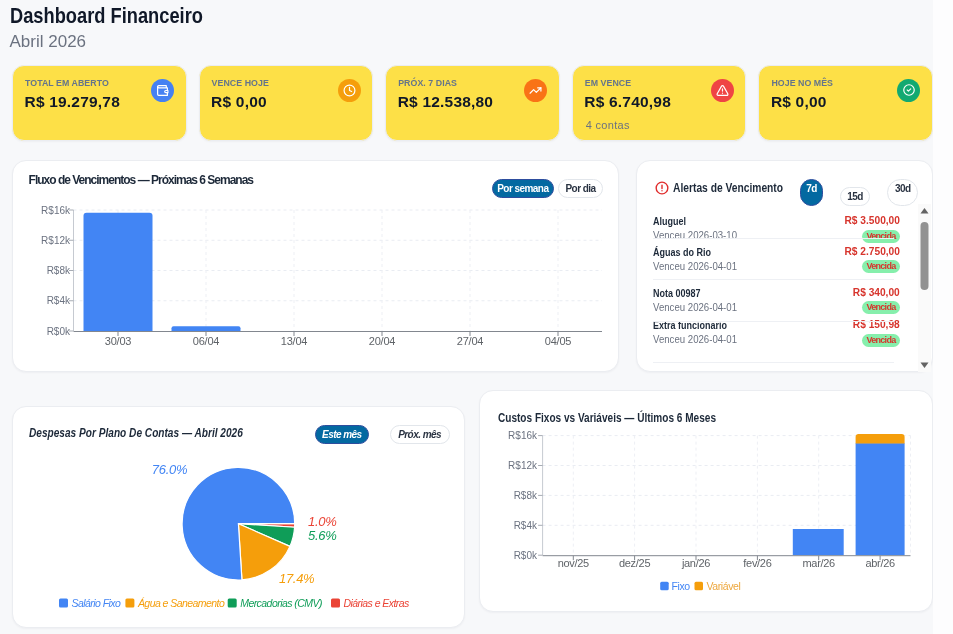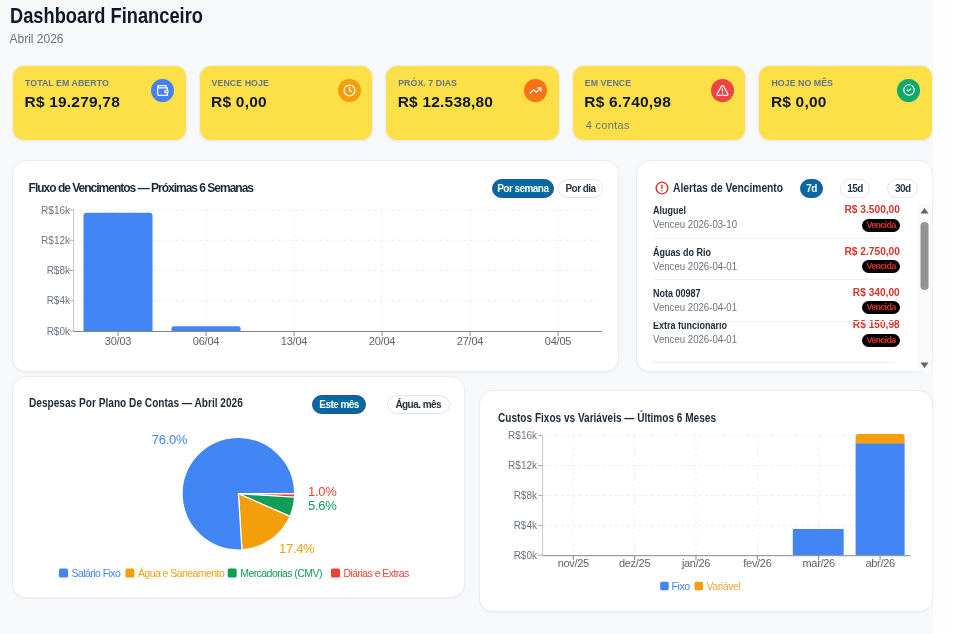--- a/index.html
+++ b/index.html
@@ -1,37 +1,37 @@
 <!DOCTYPE html>
 <html lang="pt-BR"><head>
 <meta charset="utf-8">
 <title>Dashboard Financeiro</title>
 <style>
 * { margin:0; padding:0; box-sizing:border-box; }
 html,body { width:953px; height:634px; overflow:hidden; }
 body { font-family:"Liberation Sans", sans-serif; background:#f7f8fa; position:relative; }
 .rightstrip { position:absolute; left:933px; top:0; width:20px; height:634px; background:#fdfdfe; z-index:5; }
 h1 { position:absolute; left:10px; top:3.5px; font-size:21.5px; font-weight:700; color:#101828; white-space:nowrap; transform:scaleX(0.85); transform-origin:0 50%; }
-.sub { position:absolute; left:9.5px; top:31.5px; font-size:12px; color:#6b7280; }
+.sub { position:absolute; left:9.5px; top:31.5px; font-size:17px; color:#6b7280; }
 .card { position:absolute; top:65px; height:76px; width:174.6px; background:#fde047; border:1px solid #ebedf1; border-radius:12px; box-shadow:0 1px 2px rgba(16,24,40,.04); }
 .card .lbl { position:absolute; left:12px; top:11.5px; font-size:8.8px; font-weight:700; letter-spacing:0.05px; color:#64748b; }
 .card .val { position:absolute; left:11.5px; top:27px; font-size:15.5px; font-weight:700; color:#101828; letter-spacing:0.2px; }
 .card .note { position:absolute; left:13px; top:52.5px; font-size:11px; color:#6b7280; letter-spacing:0.3px; }
 .ic { position:absolute; right:11.5px; top:12.5px; width:23px; height:23px; border-radius:50%; display:flex; align-items:center; justify-content:center; }
 .panel { position:absolute; background:#fff; border:1px solid #ebedf1; border-radius:14px; box-shadow:0 1px 2px rgba(16,24,40,.04); }
 .ptitle { position:absolute; font-size:12px; font-weight:700; color:#1d2939; white-space:nowrap; transform-origin:0 50%; }
 .pills { position:absolute; display:flex; gap:4px; }
 .pill { font-size:10px; font-weight:700; letter-spacing:-0.55px; padding:2.5px 5px; border-radius:999px; border:1px solid #e2e6eb; background:#fff; color:#2a3342; line-height:11.5px; }
 .pill.on { background:#0369a1; border-color:#2e4d9e; color:#fff; }
 svg text { font-family:"Liberation Sans", sans-serif; }
 .arow { position:absolute; left:16px; right:32px; }
 .arow .nm { font-size:10.5px; font-weight:700; color:#1d2939; transform:scaleX(0.857); transform-origin:0 50%; white-space:nowrap; }
 .arow .dt { font-size:11px; color:#6b7280; margin-top:2px; transform:scaleX(0.875); transform-origin:0 50%; white-space:nowrap; }
 .arow .amt { position:absolute; right:0; top:-1px; font-size:11px; font-weight:700; color:#d7342c; transform:scaleX(0.925); transform-origin:100% 50%; white-space:nowrap; }
-.arow .tag { position:absolute; right:0; top:14.5px; font-size:9px; font-weight:700; letter-spacing:-0.7px; color:#d7342c; background:#000000; border-radius:999px; padding:2px 4.5px; line-height:9px; }
+.arow .tag { position:absolute; right:0; top:14.5px; font-size:9px; font-weight:700; letter-spacing:-0.7px; color:#d7342c; background:#86efac; border-radius:999px; padding:2px 4.5px; line-height:9px; }
 .div { position:absolute; left:16px; right:38px; border-top:1px solid #eef0f4; }
 </style>
 </head>
 <body>
 <div class="rightstrip"></div>
 <h1>Dashboard Financeiro</h1>
 <div class="sub">Abril 2026</div>
 
 <div class="card" style="left:12px">
   <div class="lbl">TOTAL EM ABERTO</div>
@@ -81,21 +81,21 @@
     <div class="val">R$ 0,00</div>
   <div class="ic" style="background:#12a971">
     <svg width="14" height="14" viewBox="0 0 24 24" fill="none" stroke="#fff" stroke-width="2" stroke-linecap="round" stroke-linejoin="round">
         <circle cx="12" cy="12" r="9"></circle>
         <path d="m9 12 2 2 4-4"></path>
       </svg>
   </div>
 </div>
 
 <div class="panel" style="left:12px; top:160px; width:607px; height:212px;">
-  <div class="ptitle" style="left:15.6px; top:20px; letter-spacing:-1.0px;">Fluxo de Vencimentos — Próximas 6 Semanas</div>
+  <div class="ptitle" style="left:15.6px; top:12px; letter-spacing:-1.0px;">Fluxo de Vencimentos — Próximas 6 Semanas</div>
   <div class="pills" style="right:15px; top:18px;">
       <span class="pill on" style="padding:2.5px 4.5px;">Por semana</span>
       <span class="pill" style="padding:2.5px 6.5px;">Por dia</span>
     </div>
   <svg width="605" height="210" style="position:absolute; left:0; top:0;">
     <line x1="60.5" y1="49" x2="589" y2="49" stroke="#e9ecf2" stroke-width="1" stroke-dasharray="3 3"></line>
     <line x1="60.5" y1="79.25" x2="589" y2="79.25" stroke="#e9ecf2" stroke-width="1" stroke-dasharray="3 3"></line>
     <line x1="60.5" y1="109.5" x2="589" y2="109.5" stroke="#e9ecf2" stroke-width="1" stroke-dasharray="3 3"></line>
     <line x1="60.5" y1="139.75" x2="589" y2="139.75" stroke="#e9ecf2" stroke-width="1" stroke-dasharray="3 3"></line>
     <line x1="105" y1="49" x2="105" y2="170" stroke="#edeff4" stroke-width="1" stroke-dasharray="3 3"></line>
@@ -135,24 +135,24 @@
 
 <div class="panel" style="left:636px; top:160px; width:297px; height:212px;">
   <svg width="14" height="14" viewBox="0 0 24 24" fill="none" stroke="#e02d2d" stroke-width="2.4" stroke-linecap="round" style="position:absolute; left:17.5px; top:19.5px;">
       <circle cx="12" cy="12" r="10"></circle>
       <line x1="12" y1="7" x2="12" y2="13"></line>
       <line x1="12" y1="16.6" x2="12.01" y2="16.6"></line>
     </svg>
   <div class="ptitle" style="left:36px; top:19.5px; transform:scaleX(0.855);">Alertas de Vencimento</div>
   <div class="pills" style="right:14px; top:18px; gap:17px;">
       <span class="pill on" style="padding:2.5px 5px;">7d</span>
-      <span class="pill" style="padding:2.5px 6.5px;">15d</span>
+      <span class="pill" style="padding:2.5px 6.5px;margin-top:8px;">15d</span>
       <span class="pill" style="padding:2.5px 6.5px;">30d</span>
     </div>
-  <div class="arow" style="top:43px;">
+  <div class="arow" style="top:54px;">
       <div class="nm">Aluguel</div>
       <div class="dt">Venceu 2026-03-10</div>
       <div class="amt">R$ 3.500,00</div>
       <div class="tag">Vencida</div>
     </div>
   <div class="arow" style="top:84.5px;">
       <div class="nm">Águas do Rio</div>
       <div class="dt">Venceu 2026-04-01</div>
       <div class="amt">R$ 2.750,00</div>
       <div class="tag">Vencida</div>
@@ -174,25 +174,25 @@
   <div class="div" style="top:159.6px;"></div>
   <div class="div" style="top:200.9px;"></div>
   <div style="position:absolute; right:1px; top:43px; width:13px; height:168px; background:#fafafa;"></div>
   <svg width="13" height="168" style="position:absolute; right:1px; top:43px;">
     <path d="M6.5 4 L10.5 9.5 L2.5 9.5 Z" fill="#636363"></path>
     <rect x="2.5" y="18" width="8" height="68" rx="4" fill="#929292"></rect>
     <path d="M6.5 164 L10.5 158.5 L2.5 158.5 Z" fill="#636363"></path>
   </svg>
 </div>
 
-<div class="panel" style="left:12px; top:376px; width:453px; height:222px;">
+<div class="panel" style="left:12px; top:406px; width:453px; height:222px;font-style:italic;">
   <div class="ptitle" style="left:15.7px; top:19px; transform:scaleX(0.843);">Despesas Por Plano De Contas — Abril 2026</div>
   <div class="pills" style="right:14.5px; top:18px;gap:21px;">
       <span class="pill on" style="padding:2.5px 6px;">Este mês</span>
-      <span class="pill" style="padding:2.5px 7.5px;">Água. mês</span>
+      <span class="pill" style="padding:2.5px 7.5px;">Próx. mês</span>
     </div>
   <svg width="451" height="220" style="position:absolute; left:0; top:0;">
                     <path d="M225.4 116.7 L281.70 116.70 A56.3 56.3 0 0 1 281.59 120.24 Z" fill="#ea4335" stroke="#fff" stroke-width="1.2"></path>
     <path d="M225.4 116.7 L281.59 120.24 A56.3 56.3 0 0 1 276.93 139.38 Z" fill="#0f9d58" stroke="#fff" stroke-width="1.2"></path>
     <path d="M225.4 116.7 L276.93 139.38 A56.3 56.3 0 0 1 228.94 172.89 Z" fill="#f59e0b" stroke="#fff" stroke-width="1.2"></path>
     <path d="M225.4 116.7 L228.94 172.89 A56.3 56.3 0 1 1 281.70 116.70 Z" fill="#4285f4" stroke="#fff" stroke-width="1.2"></path>
     <text x="156.5" y="67" font-size="13" fill="#4285f4" text-anchor="middle" letter-spacing="-0.3">76.0%</text>
     <text x="295" y="119" font-size="13" fill="#ea4335" letter-spacing="-0.3">1.0%</text>
     <text x="295" y="133" font-size="13" fill="#0f9d58" letter-spacing="-0.3">5.6%</text>
     <text x="266" y="175.5" font-size="13" fill="#f59e0b" letter-spacing="-0.3">17.4%</text>

